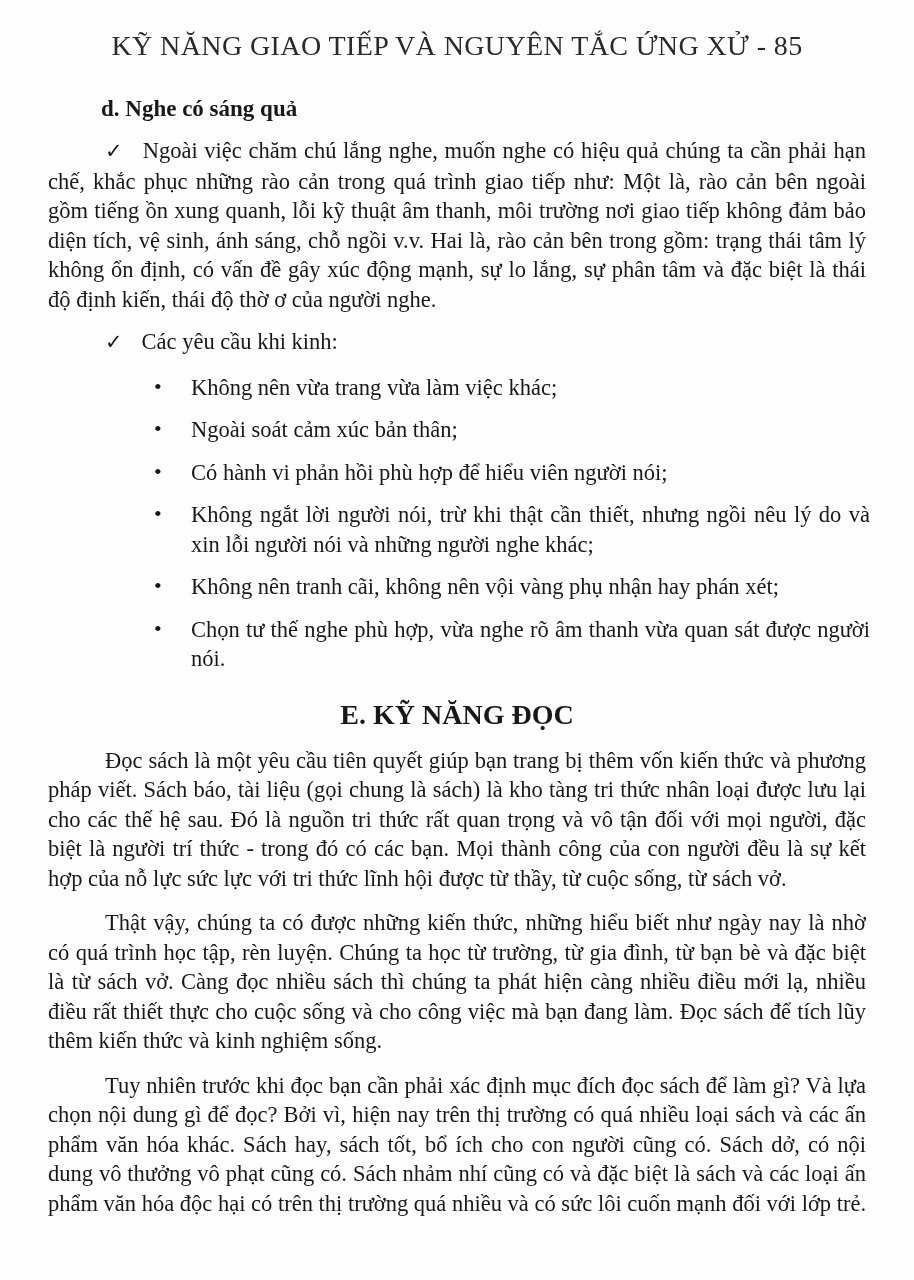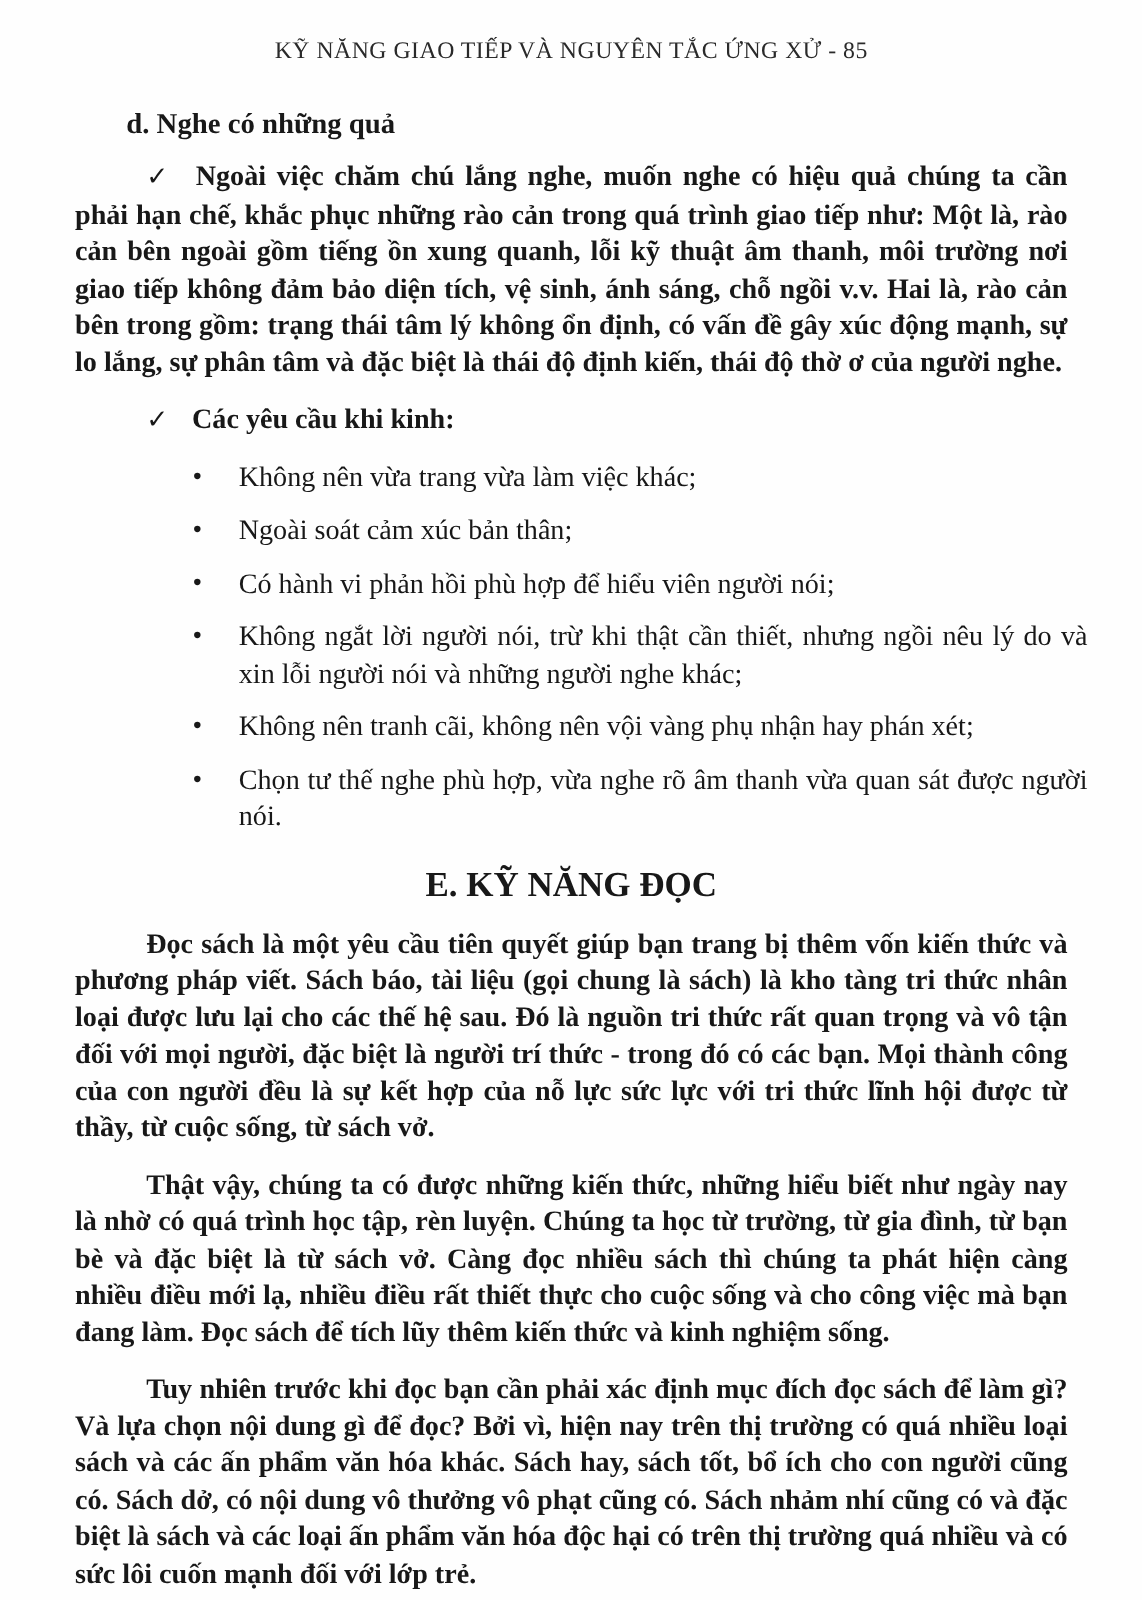--- a/index.html
+++ b/index.html
@@ -8,38 +8,37 @@
     height: 1280px;
     box-sizing: border-box;
     background: #fefefe;
     color: #181818;
     font-family: "Liberation Serif", "DejaVu Serif", serif;
     overflow: hidden;
   }
   .running-header {
     padding-top: 30px;
     text-align: center;
-    font-size: 19px;
+    font-size: 28px;
     letter-spacing: 0.4px;
     color: #2a2a2a;
     white-space: nowrap;
   }
   .content { margin: 0 44px; }
   .heading-d {
     font-size: 23px;
     font-weight: bold;
     margin: 33px 0 0 57px;
     line-height: 28px;
   }
   .para {
     font-size: 22.5px;
     line-height: 29.5px;
     text-align: justify;
-    margin: 16px;
-    font-weight: bold;
+    margin: 4px;
   }
   .intro-para { margin-top: 13px; text-indent: 57px; }
   .check-glyph {
     font-family: "DejaVu Sans", sans-serif;
     margin-right: 19px;
     font-size: 21px;
   }
   .req-line { margin-top: 13px; text-indent: 57px; }
   .bullets { margin-top: 15px; }
   .bullet {
@@ -69,21 +68,21 @@
 <body>
 
 <div class="page">
 
   <div class="running-header">
     <span>KỸ NĂNG GIAO TIẾP VÀ NGUYÊN TẮC ỨNG XỬ - 85</span>
   </div>
 
   <div class="content">
 
-    <div class="heading-d">d. Nghe có những quả</div>
+    <div class="heading-d">d. Nghe có sáng quả</div>
 
     <p class="para intro-para">
       <span class="check-glyph">✓</span><span>Ngoài việc chăm chú lắng nghe, muốn nghe có hiệu quả chúng ta cần phải hạn chế, khắc phục những rào cản trong quá trình giao tiếp như: Một là, rào cản bên ngoài gồm tiếng ồn xung quanh, lỗi kỹ thuật âm thanh, môi trường nơi giao tiếp không đảm bảo diện tích, vệ sinh, ánh sáng, chỗ ngồi v.v. Hai là, rào cản bên trong gồm: trạng thái tâm lý không ổn định, có vấn đề gây xúc động mạnh, sự lo lắng, sự phân tâm và đặc biệt là thái độ định kiến, thái độ thờ ơ của người nghe.</span>
     </p>
 
     <p class="para req-line">
       <span class="check-glyph">✓</span><span>Các yêu cầu khi kinh:</span>
     </p>
 
     <div class="bullets">

